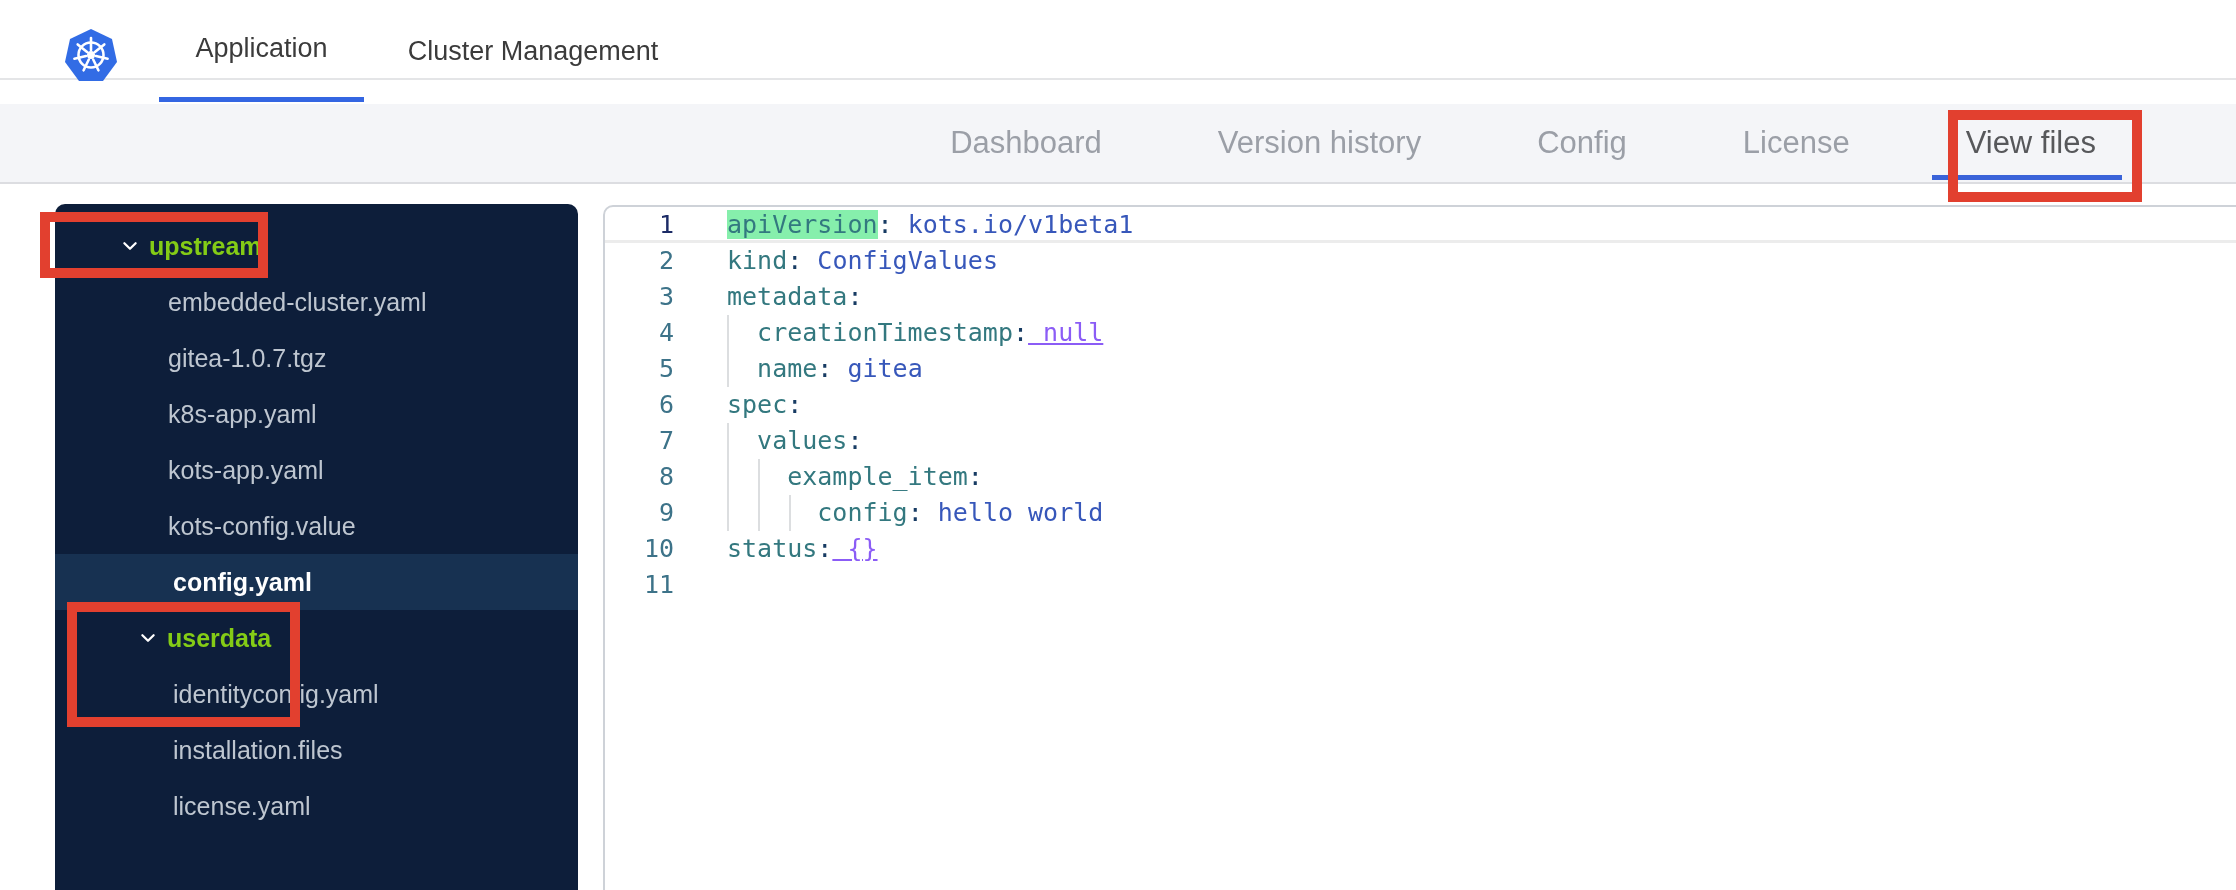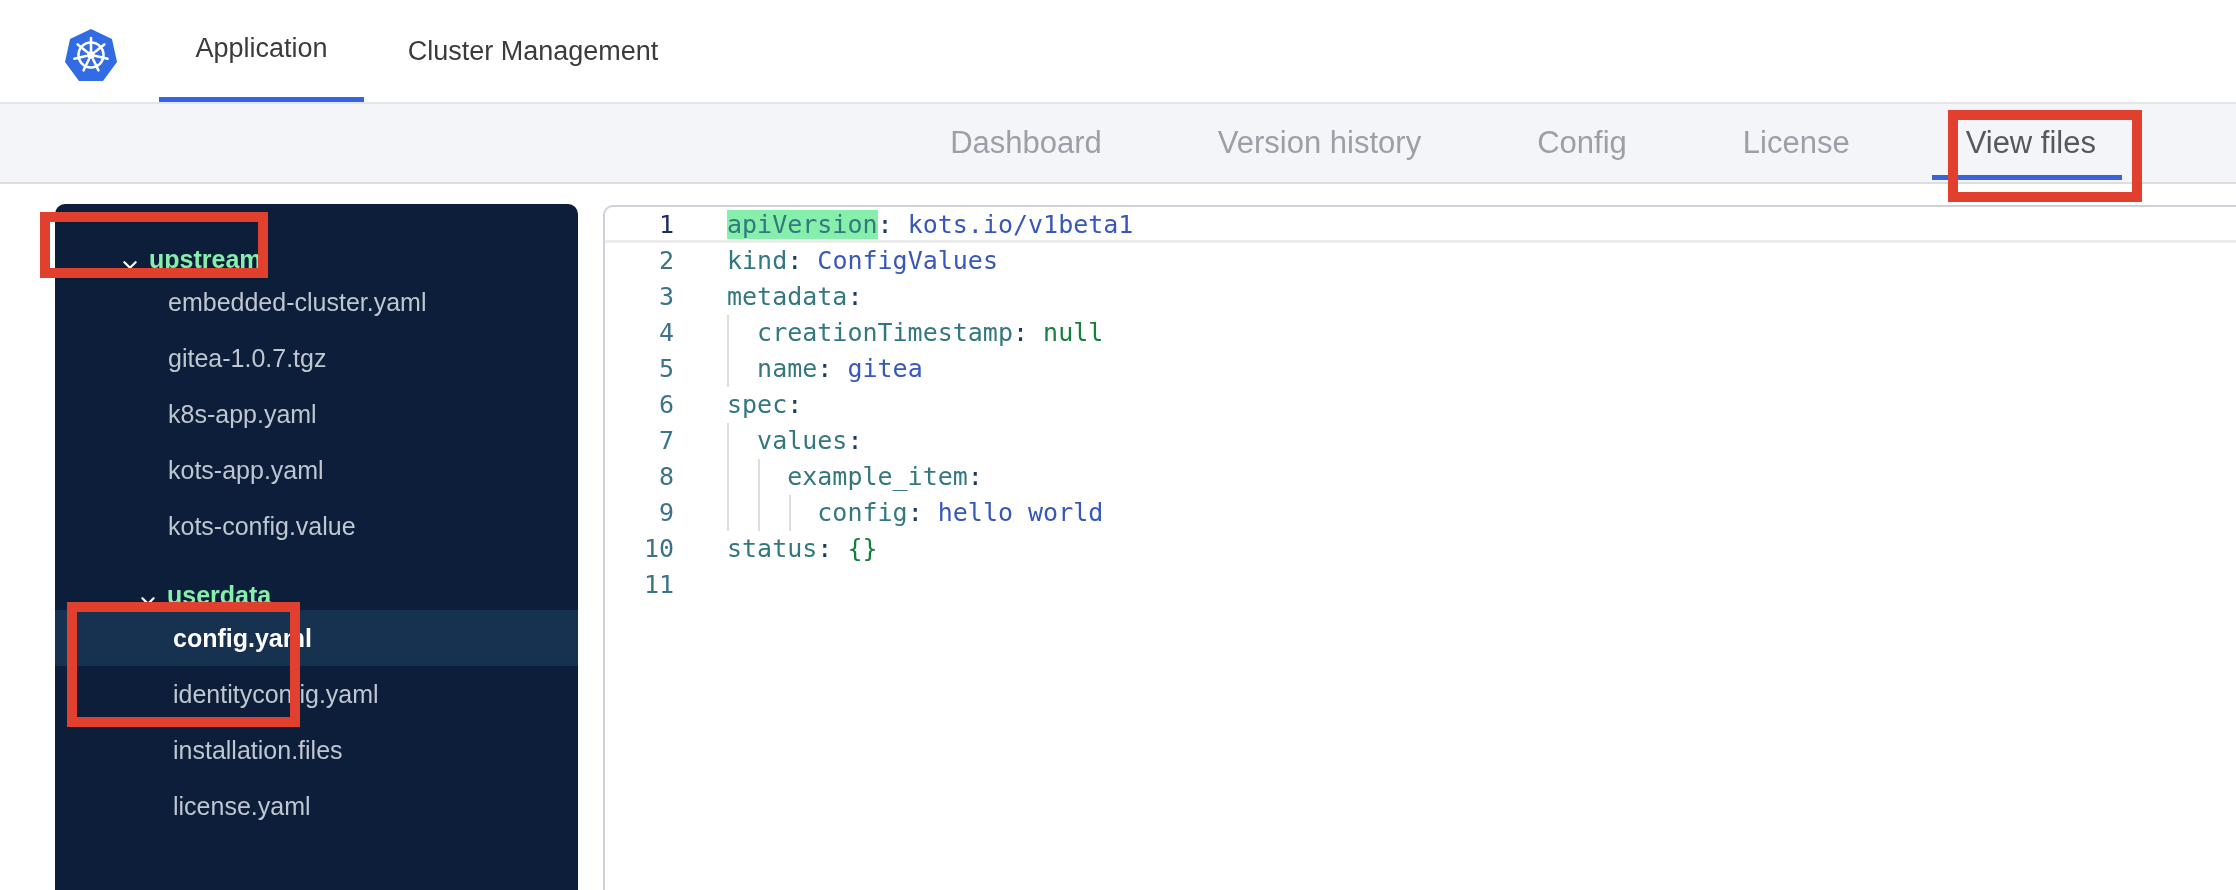--- a/index.html
+++ b/index.html
@@ -3,21 +3,21 @@
 <meta charset="utf-8">
 <style>
   * { margin:0; padding:0; box-sizing:border-box; }
   html,body { background:#fff; }
   .page {
     position:relative; width:2236px; height:890px; overflow:hidden;
     font-family:"Liberation Sans", sans-serif; background:#fff;
   }
 
   
-  .topbar { position:absolute; left:0; top:0; width:2236px; height:104px;
+  .topbar { position:absolute; left:0; top:0; width:2236px; height:80px;
             background:#fff; border-bottom:2px solid #e4e5e7; }
   .k8s-logo { position:absolute; left:64px; top:28px; }
   .top-tab { position:absolute; top:0; height:102px; display:flex; align-items:center;
              justify-content:center; font-size:27px; color:#3b3b3b; cursor:pointer; }
   .top-tab.active { border-bottom:5px solid #3466e2; }
   .top-tab-app { left:159px; width:205px; }
   .top-tab-cm  { left:374px; width:318px; }
 
   
   .navbar { position:absolute; left:0; top:104px; width:2236px; height:80px;
@@ -34,41 +34,41 @@
   .anno-viewfiles { left:1948px; top:110px; width:194px; height:92px; }
   .anno-upstream  { left:40px;   top:212px; width:228px; height:66px; }
   .anno-userdata  { left:67px;   top:602px; width:233px; height:125px; }
 
   
   .sidebar { position:absolute; left:55px; top:204px; width:523px; height:686px;
              background:#0d1e3a; border-radius:10px 10px 0 0; padding-top:14px;
              font-size:25px; color:#bec6d0; overflow:hidden; }
   .row { height:56px; display:flex; align-items:center; cursor:pointer; white-space:nowrap; }
   .row .chev { display:inline-flex; margin-right:10px; flex:0 0 auto; }
-  .folder { color:#86efac; font-weight:bold;align-items:flex-end; }
+  .folder { color:#84cc16; font-weight:bold; }
   .f-root   { padding-left:66px; }
   .file-1   { padding-left:113px; }
   .folder-1 { padding-left:84px; }
   .file-2   { padding-left:118px; }
   .row.selected { background:#173151; color:#ffffff; font-weight:bold; }
 
   
   .editor { position:absolute; left:603px; top:205px; width:1660px; height:800px;
             background:#fff; border:2px solid #ced2d8; border-radius:10px;
             font-family:"DejaVu Sans Mono", monospace; font-size:25px; line-height:36px;
             overflow:hidden; }
   .cl { position:relative; display:flex; height:36px; }
   .cl.active { border-bottom:3px solid #ececec; }
   .ln { width:69px; text-align:right; color:#3d7389; flex:0 0 auto; }
   .ln.act { color:#1c2b66; }
   .cl code { white-space:pre; padding-left:53px; font-family:inherit; color:#173b63; }
   .tk-key  { color:#33787f; }
   .tk-punc { color:#173b63; }
   .tk-str  { color:#3757ba; }
-  .tk-lit  { color:#15803d; }
+  .tk-lit  { color:#8b5cf6;text-decoration:underline; }
   .hl { background:#86efac; }
   .g { position:absolute; top:0; bottom:0; width:2px; background:#dcdee0; }
   .g1 { left:122px; } .g2 { left:153px; } .g3 { left:184px; }
 </style>
 </head>
 <body>
 
 <div class="page">
 
   <div class="topbar">
@@ -128,29 +128,29 @@
     </div>
     <div class="row file-1">
       <span>k8s-app.yaml</span>
     </div>
     <div class="row file-1">
       <span>kots-app.yaml</span>
     </div>
     <div class="row file-1">
       <span>kots-config.value</span>
     </div>
+    <div class="row file-2 selected">
+      <span>config.yaml</span>
+    </div>
     <div class="row folder folder-1">
       <svg class="chev" width="18" height="18" viewBox="0 0 16 16">
           <polyline points="3,5.5 8,10.5 13,5.5" fill="none" stroke="#fff" stroke-width="2" stroke-linecap="round" stroke-linejoin="round"></polyline>
         </svg>
       <span>userdata</span>
     </div>
-    <div class="row file-2 selected">
-      <span>config.yaml</span>
-    </div>
     <div class="row file-2">
       <span>identityconfig.yaml</span>
     </div>
     <div class="row file-2">
       <span>installation.files</span>
     </div>
     <div class="row file-2">
       <span>license.yaml</span>
     </div>
   </div>

